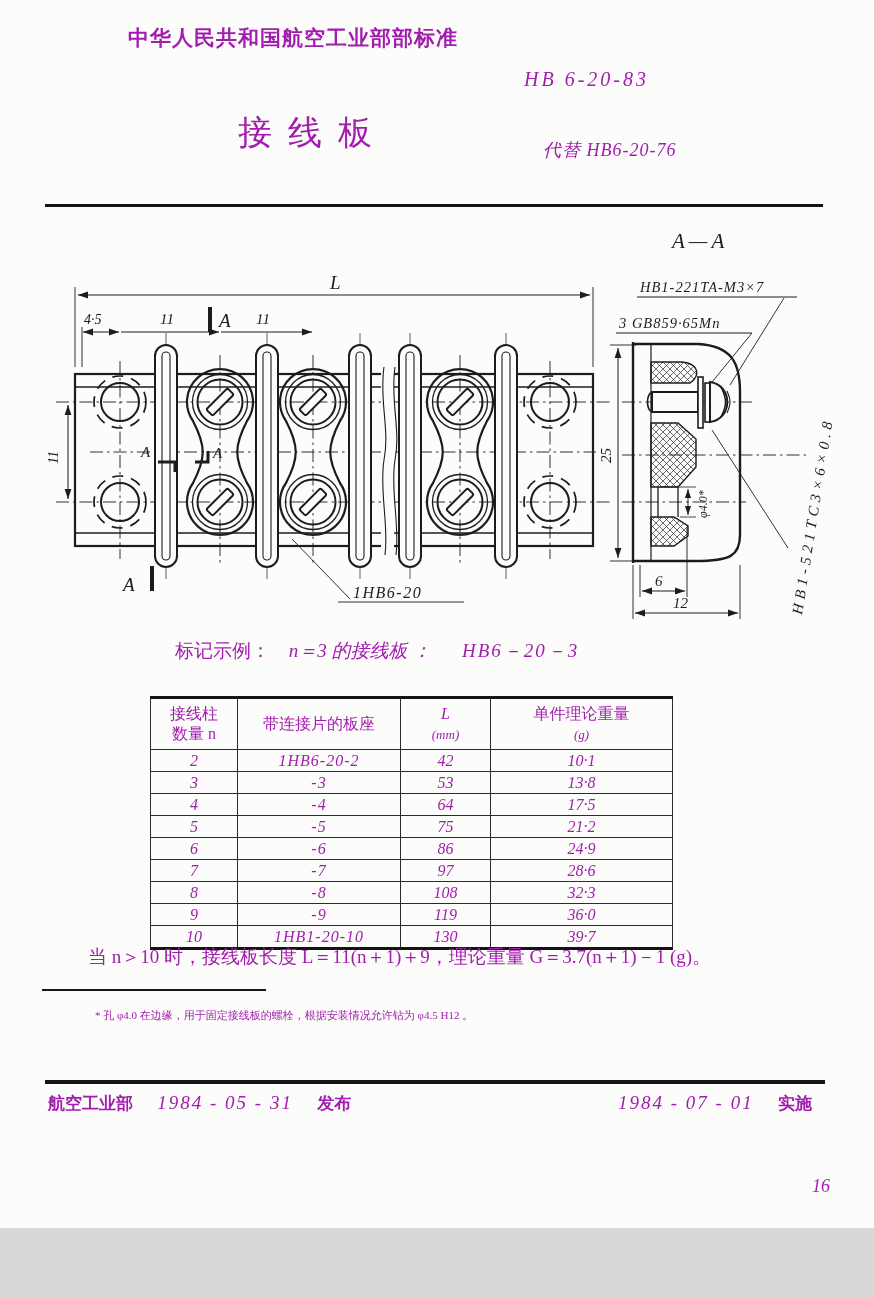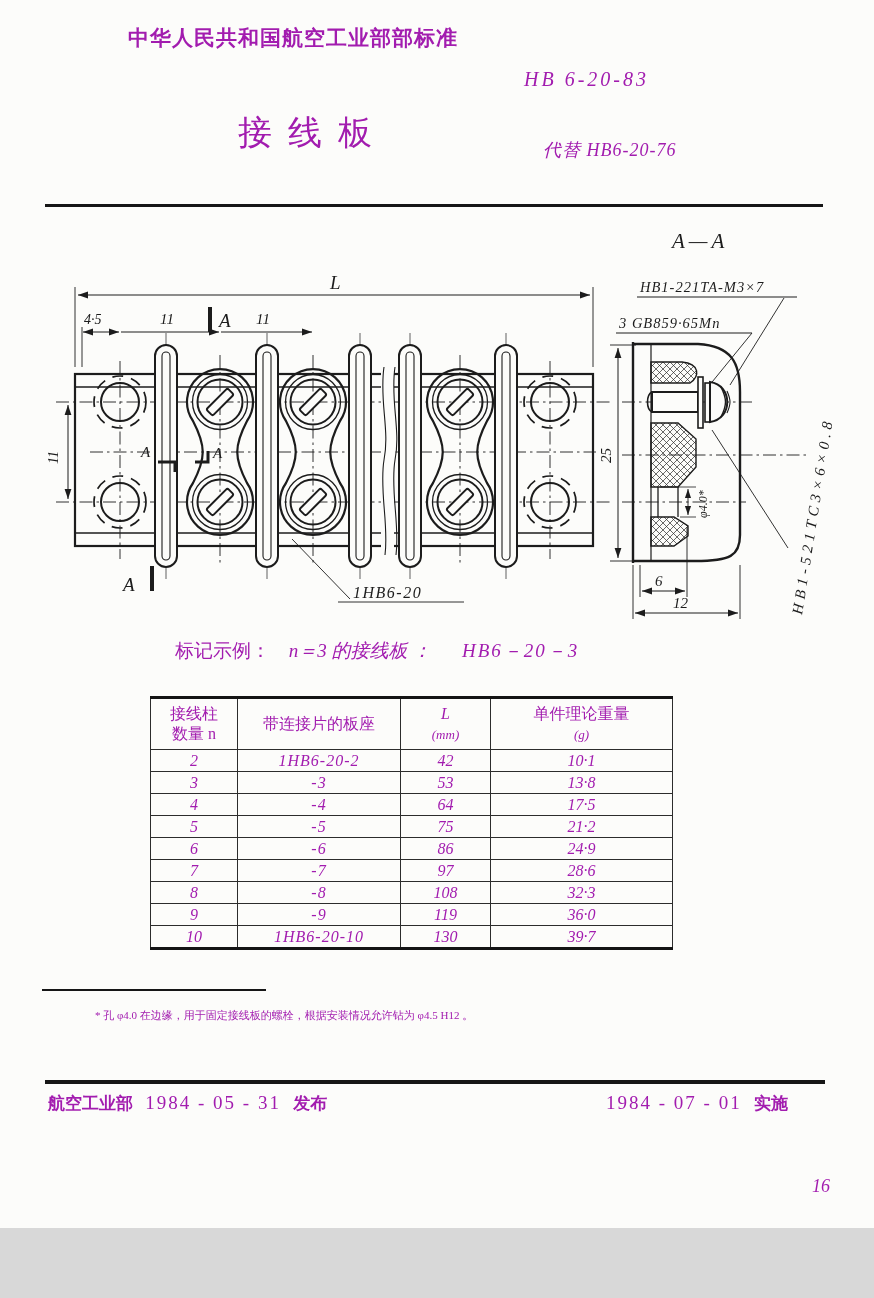--- a/index.html
+++ b/index.html
@@ -29,21 +29,21 @@
   td.c2{text-align:right;padding-right:52px;letter-spacing:1px;}
   .sub{font-size:13px;}
 
   .formula{left:88px;top:944px;font-size:19px;}
   .fn-rule{left:42px;top:989px;width:224px;height:2px;}
   .footnote{left:95px;top:1008px;font-size:11px;}
   .rule-footer{left:45px;top:1080px;width:780px;height:4px;}
   .footer-issued{left:48px;top:1092px;font-size:17px;}
   .footer-eff{left:598px;top:1092px;font-size:17px;}
   .footer-issued b,.footer-eff b{font-family:"Liberation Sans",sans-serif;font-size:17px;}
-  .footer-issued .hwd,.footer-eff .hwd{font-size:19px;letter-spacing:2px;margin:0 8px;}
+  .footer-issued .hwd,.footer-eff .hwd{font-style:italic;font-size:19px;letter-spacing:2px;margin:0 20px;}
   .page-no{left:812px;top:1176px;font-size:18px;font-style:italic;}
 
   svg text{fill:#1c1c1c;}
   .ln{stroke:#1c1c1c;fill:none;}
 </style>
 </head>
 <body>
 
 <div class="page">
 
@@ -343,27 +343,28 @@
 
     <tr>
       <td class="hw">9</td>
       <td class="hw c2">-9</td>
       <td class="hw">119</td>
       <td class="hw">36·0</td>
     </tr>
 
     <tr>
       <td class="hw">10</td>
-      <td class="hw c2">1HB6-20-10</td>
+      <td class="hw c2">1HB1-20-10</td>
       <td class="hw">130</td>
       <td class="hw">39·7</td>
     </tr>
   </tbody>
   </table>
 
+  <div class="abs formula">当 n＞10 时，接线板长度 L＝11(n＋1)＋9，理论重量 G＝3.7(n＋1)－1 (g)。</div>
   <div class="abs rule fn-rule"></div>
   <div class="abs footnote">* 孔 φ4.0 在边缘，用于固定接线板的螺栓，根据安装情况允许钻为 φ4.5 H12 。</div>
   <div class="abs rule rule-footer"></div>
 
   <div class="abs footer-issued">
     <b>航空工业部</b>
     <span class="hwd">1984 - 05 - 31</span>
     <b>发布</b>
   </div>
   <div class="abs footer-eff">

